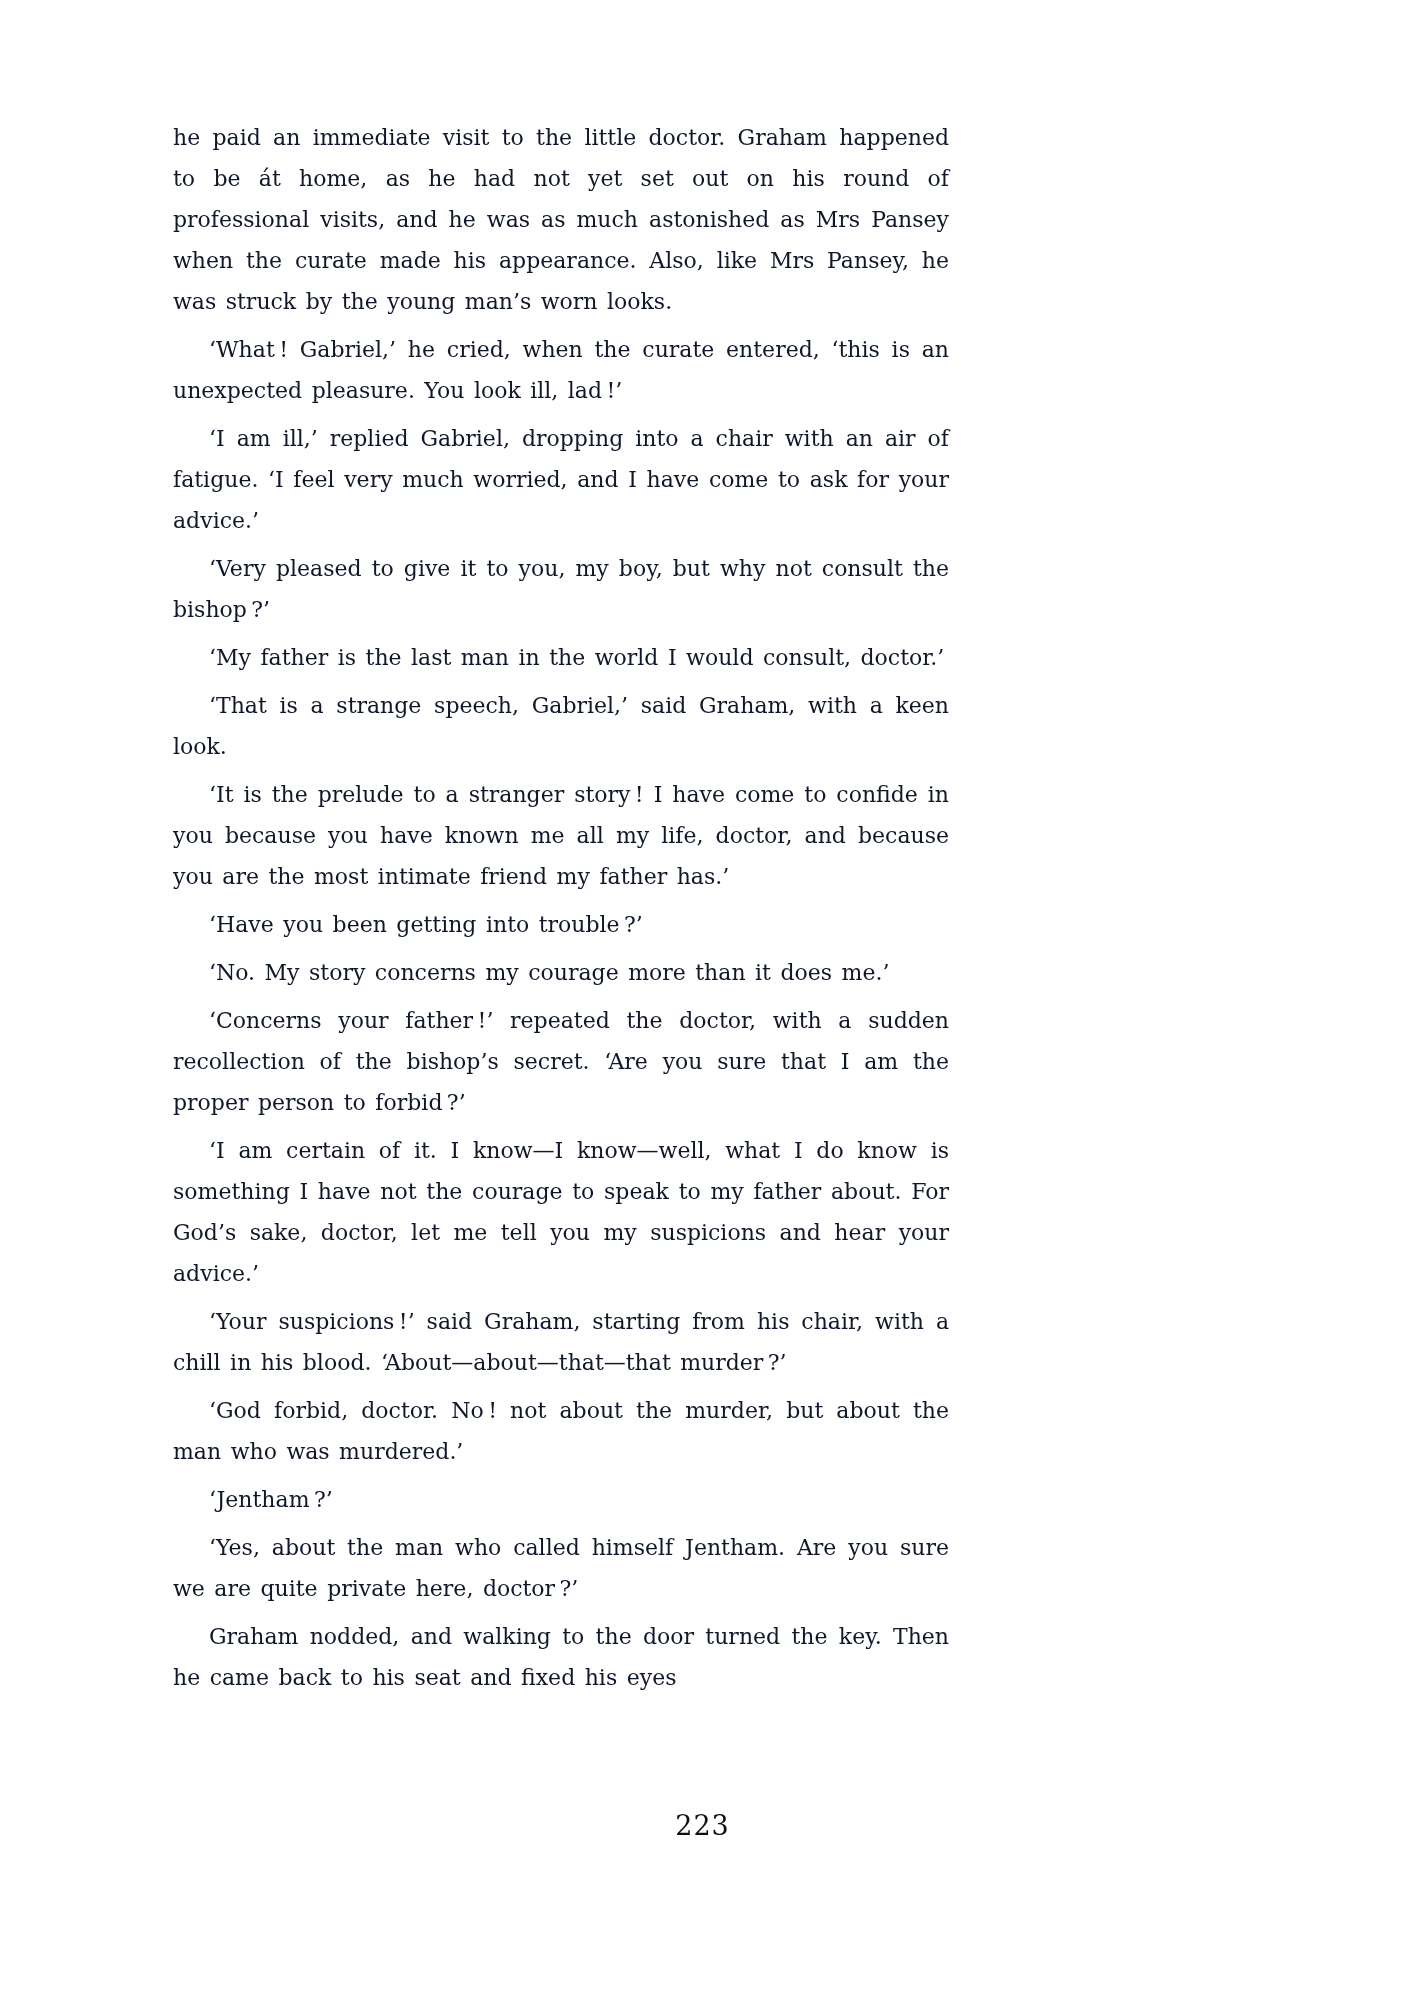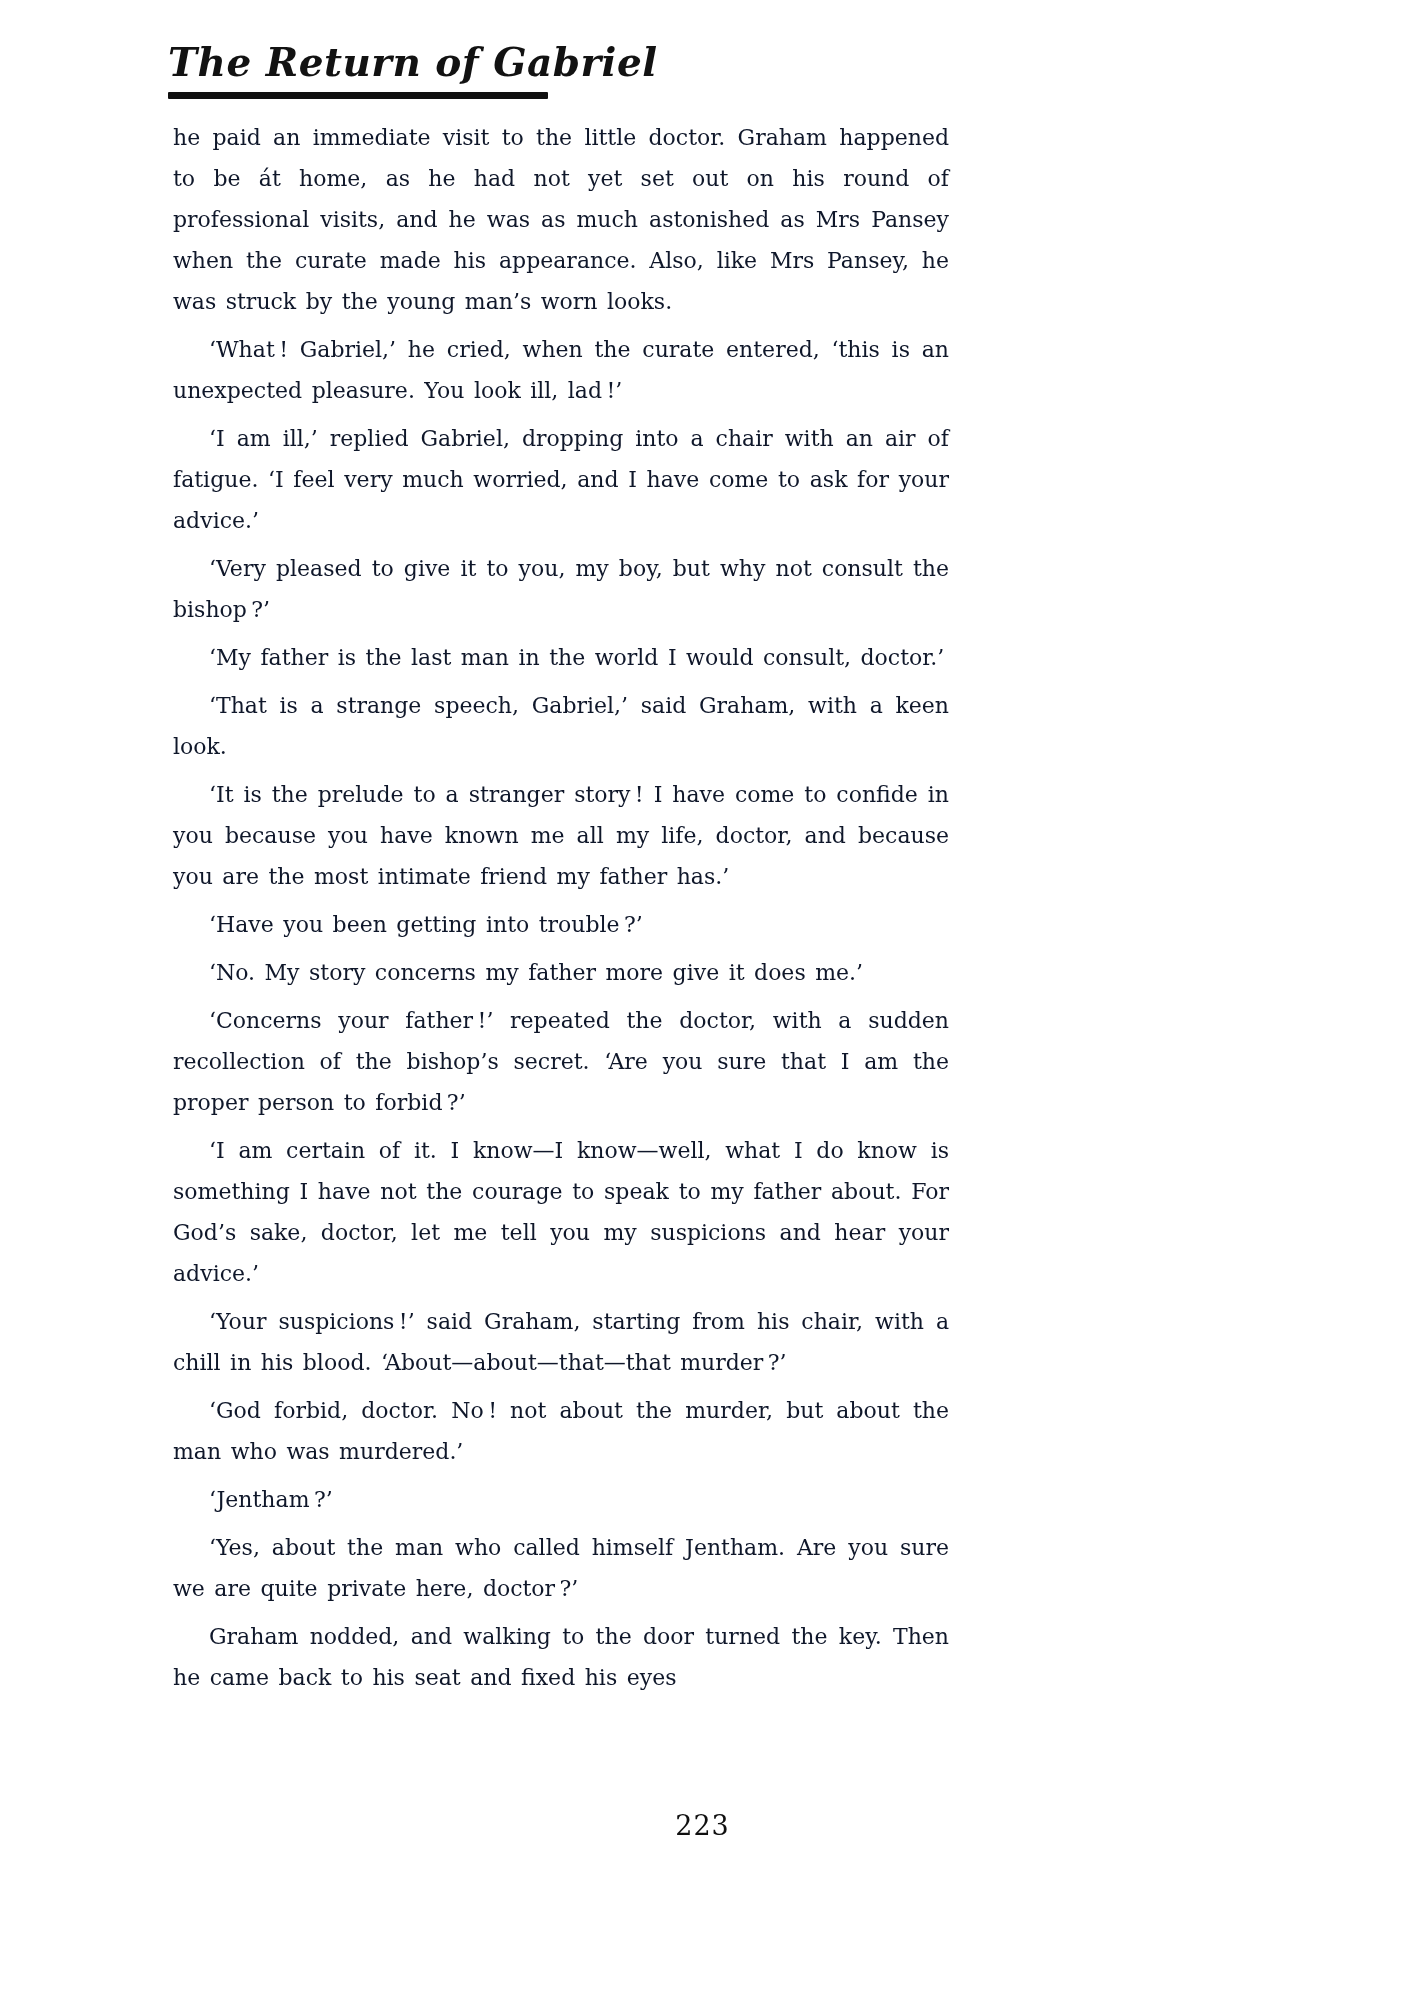--- a/index.html
+++ b/index.html
@@ -66,35 +66,31 @@
     font-weight: normal;
     letter-spacing: 1px;
     color: #101010;
   }
 </style>
 </head>
 <body>
 
 <div class="page">
 
-  <header class="running-head">
-    <h1 class="head-title">The Return of Gabriel</h1>
-    <div class="head-rule"></div>
-  </header>
 
   <main class="text-block">
     <p class="para noindent">he paid an immediate visit to the little doctor.  Graham happened to be át home, as he had not yet set out on his round of professional visits, and he was as much astonished as Mrs Pansey when the curate made his appearance. Also, like Mrs Pansey, he was struck by the young man’s worn looks.</p>
     <p class="para">‘What !  Gabriel,’ he cried, when the curate entered, ‘this is an unexpected pleasure.  You look ill, lad !’</p>
     <p class="para">‘I am ill,’ replied Gabriel, dropping into a chair with an air of fatigue.  ‘I feel very much worried, and I have come to ask for your advice.’</p>
     <p class="para">‘Very pleased to give it to you, my boy, but why not consult the bishop ?’</p>
     <p class="para">‘My father is the last man in the world I would consult, doctor.’</p>
     <p class="para">‘That is a strange speech, Gabriel,’ said Graham, with a keen look.</p>
     <p class="para">‘It is the prelude to a stranger story !  I have come to confide in you because you have known me all my life, doctor, and because you are the most intimate friend my father has.’</p>
     <p class="para">‘Have you been getting into trouble ?’</p>
-    <p class="para">‘No.  My story concerns my father more give it does me.’</p>
+    <p class="para">‘No.  My story concerns my courage more than it does me.’</p>
     <p class="para">‘Concerns your father !’ repeated the doctor, with a sudden recollection of the bishop’s secret.  ‘Are you sure that I am the proper person to forbid ?’</p>
     <p class="para">‘I am certain of it.  I know—I know—well, what I do know is something I have not the courage to speak to my father about.  For God’s sake, doctor, let me tell you my suspicions and hear your advice.’</p>
     <p class="para">‘Your suspicions !’ said Graham, starting from his chair, with a chill in his blood.  ‘About—about—that—that murder ?’</p>
     <p class="para">‘God forbid, doctor.  No ! not about the murder, but about the man who was murdered.’</p>
     <p class="para">‘Jentham ?’</p>
     <p class="para">‘Yes, about the man who called himself Jentham. Are you sure we are quite private here, doctor ?’</p>
     <p class="para">Graham nodded, and walking to the door turned the key.  Then he came back to his seat and fixed his eyes</p>
   </main>
 
   <div class="folio">223</div>

